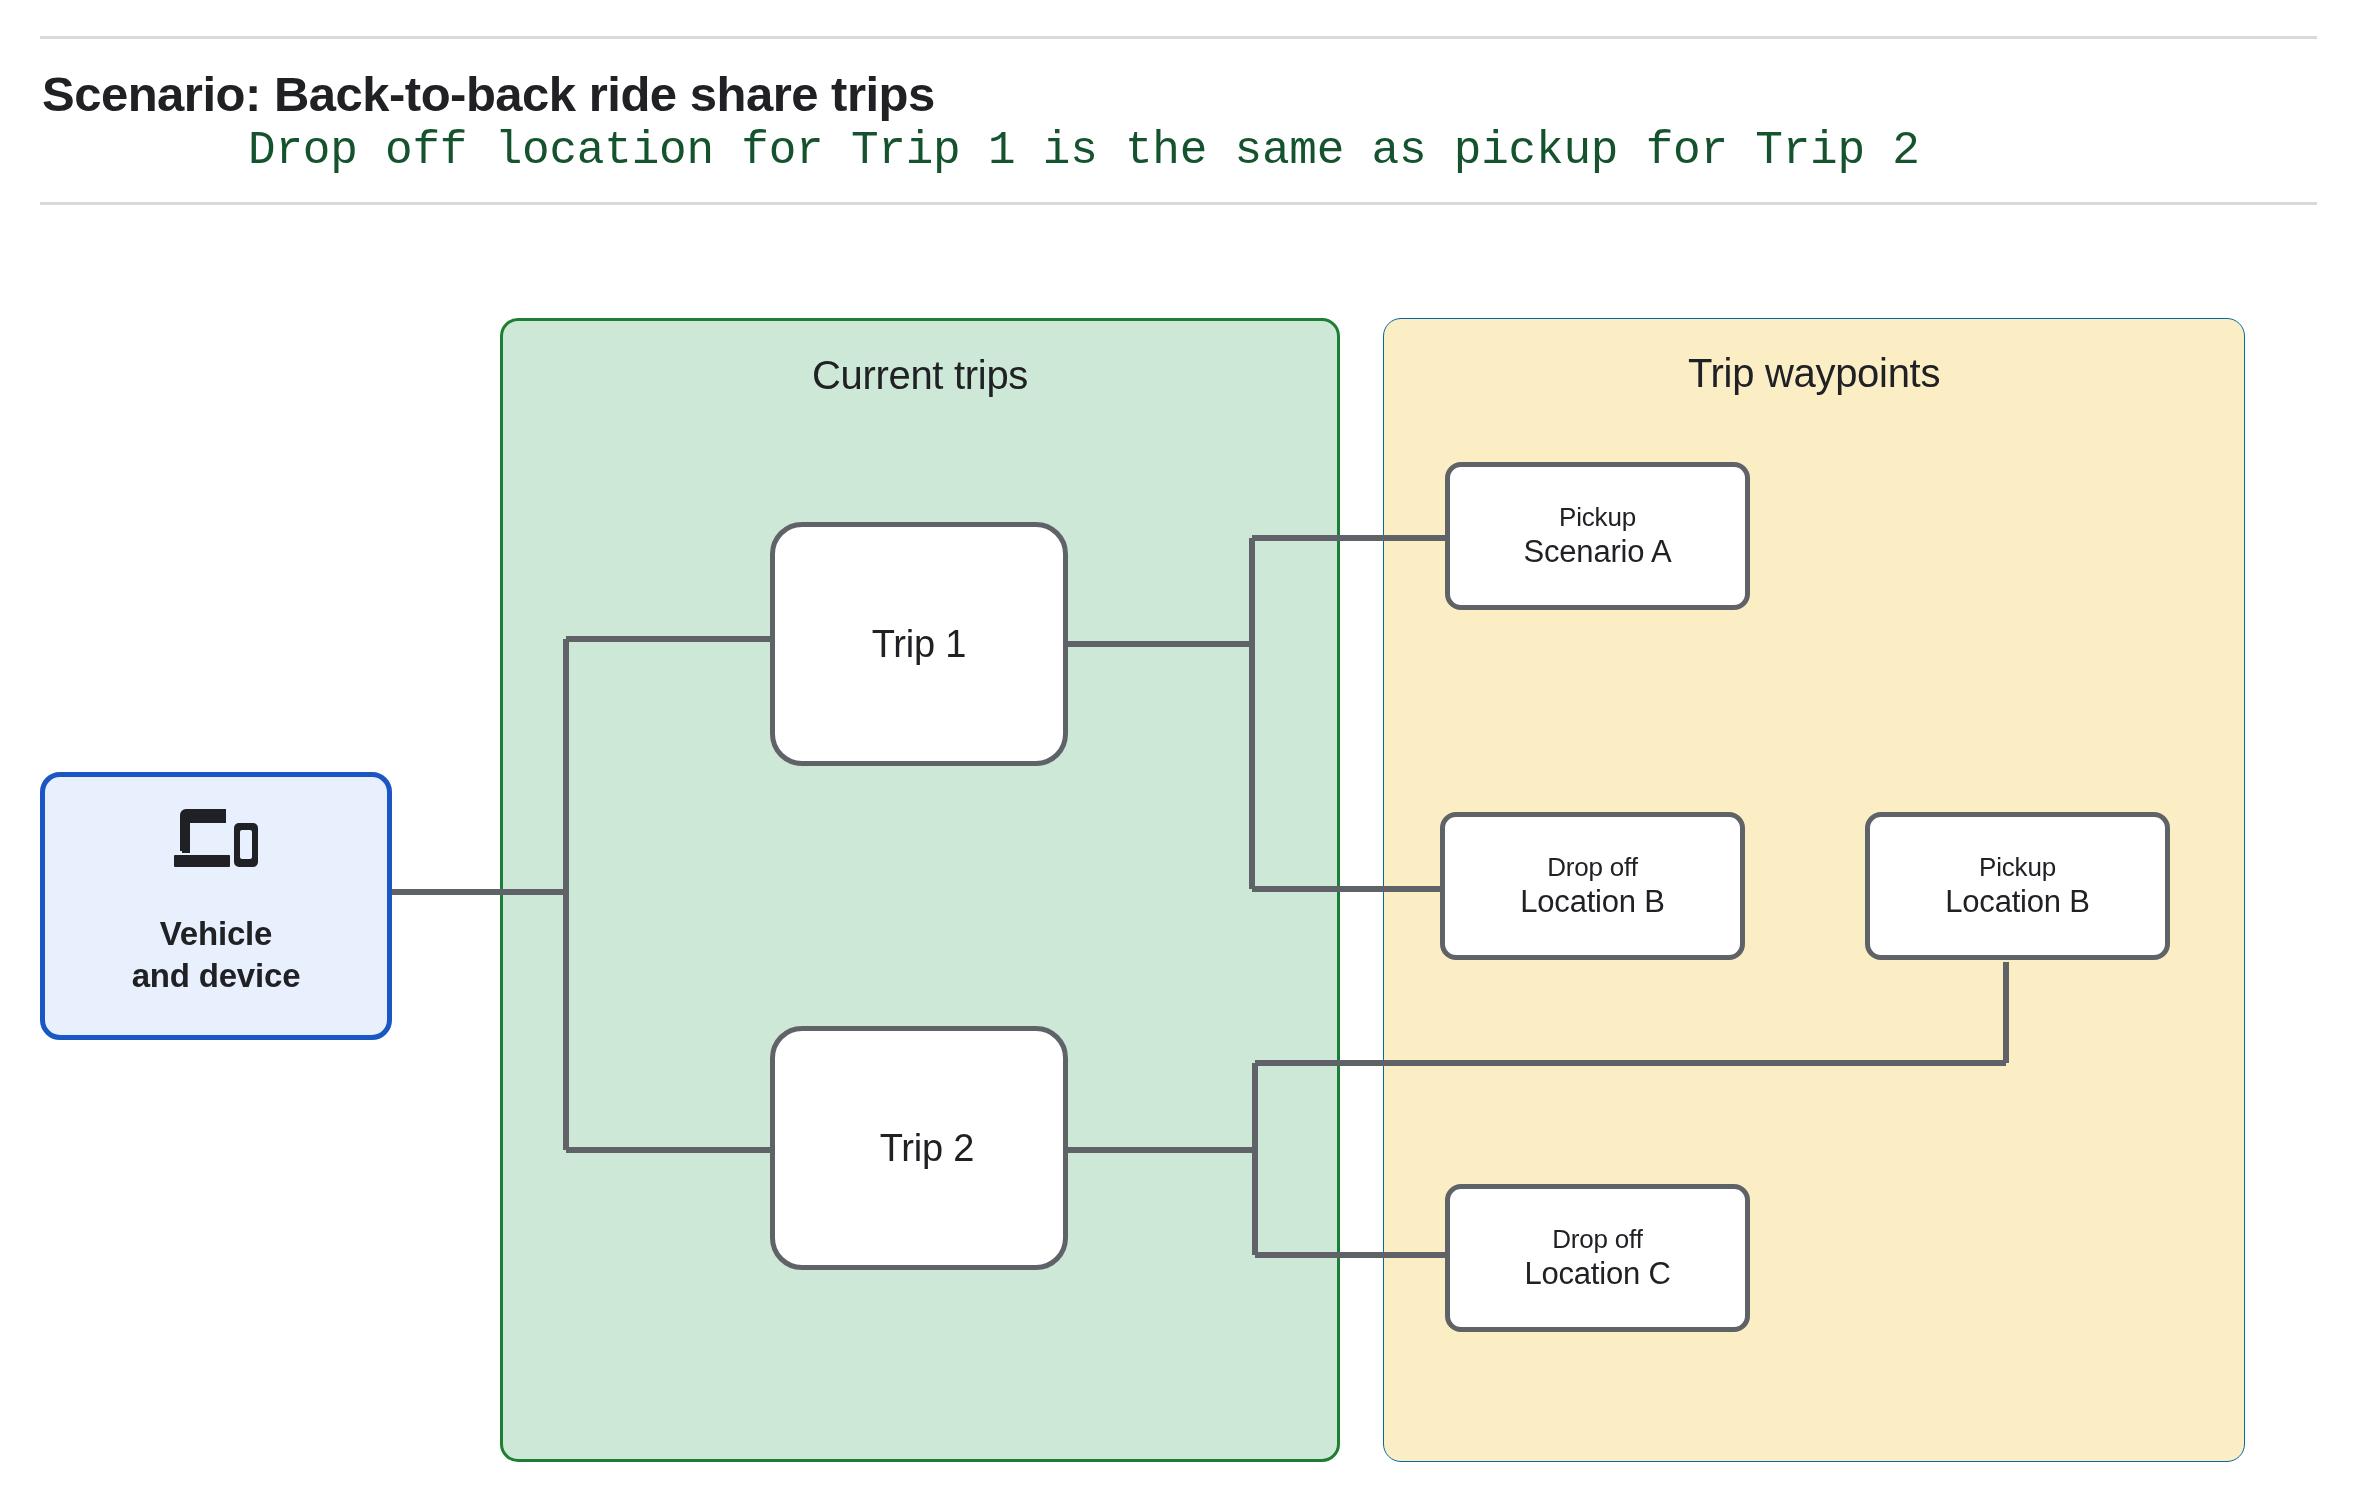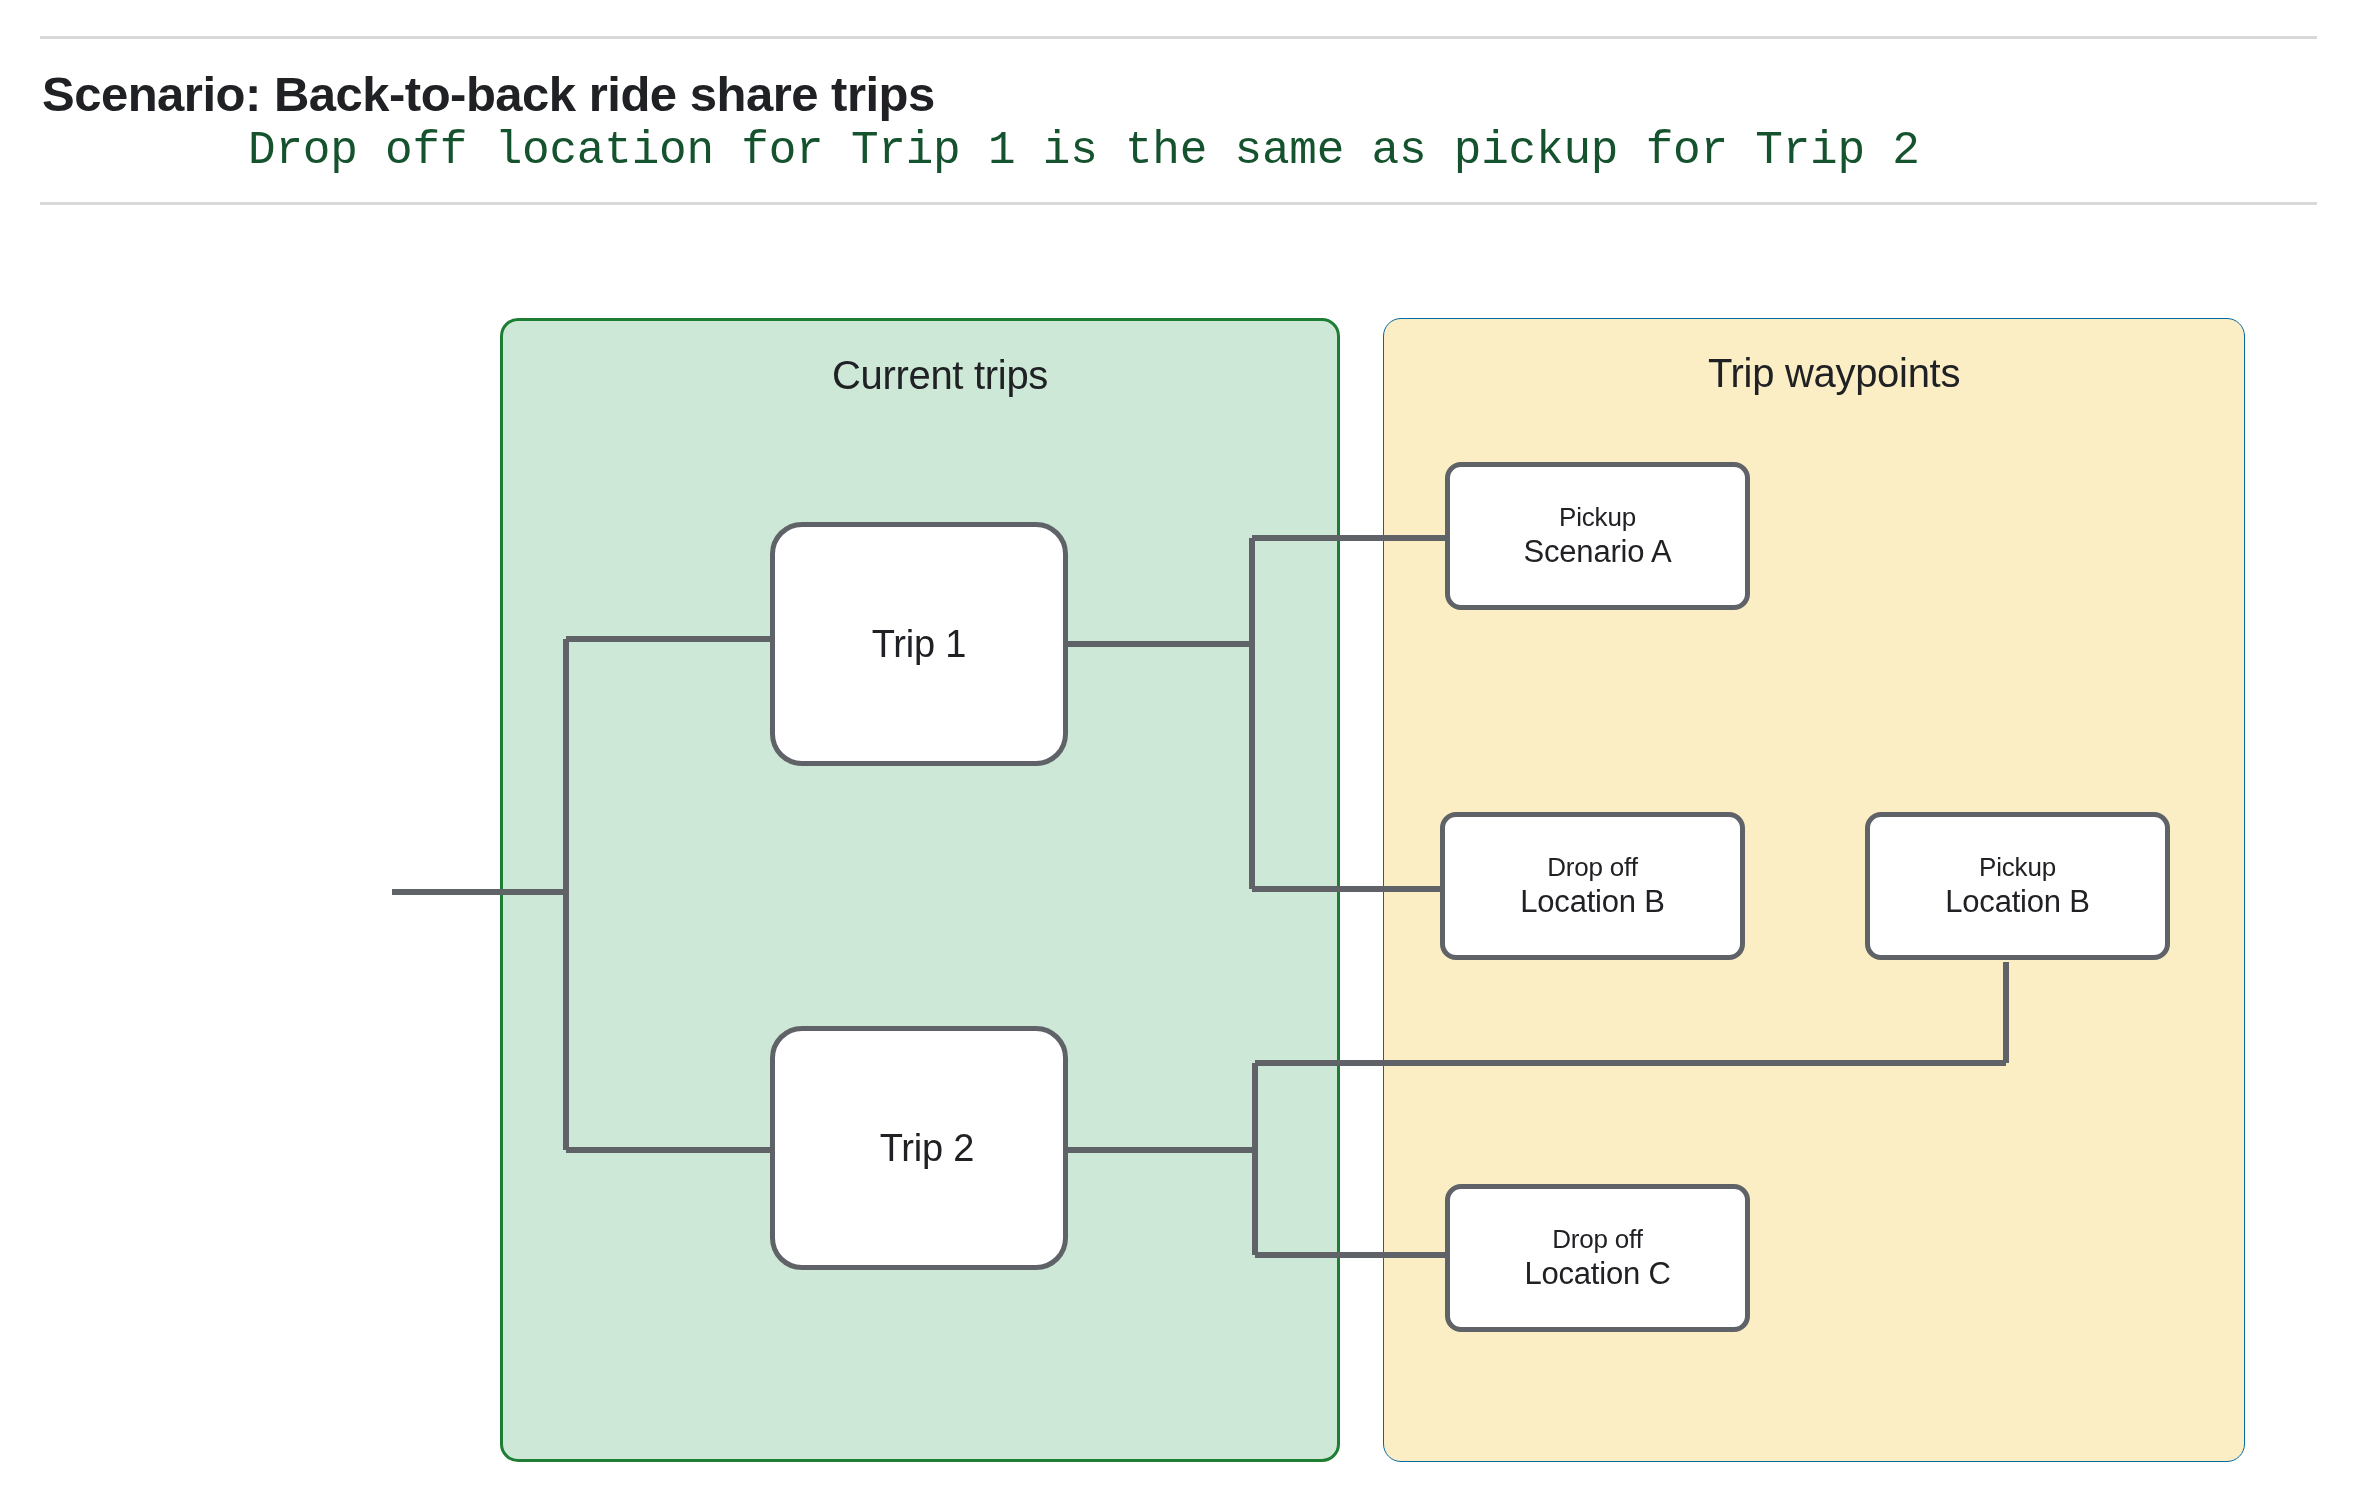--- a/index.html
+++ b/index.html
@@ -63,21 +63,20 @@
   .group-title {
     position: absolute;
     top: 32px;
     left: 0;
     width: 100%;
     text-align: center;
     font-size: 40px;
     font-weight: normal;
     letter-spacing: -0.3px;
     color: #202124;
-    padding-left: 20px;
   }
   .group-trips {
     left: 500px;
     top: 318px;
     width: 840px;
     height: 1144px;
     background: #cee8d7;
     border: 3px solid #1e7e34;
   }
   .group-waypoints {
@@ -221,20 +220,35 @@
       <path d="M 1068 1150 L 1255 1150"></path>
       <path d="M 1255 1063 L 1255 1255"></path>
 
       <path d="M 1255 1063 L 2006 1063"></path>
       <path d="M 2006 1063 L 2006 962"></path>
 
       <path d="M 1255 1255 L 1445 1255"></path>
     </g>
   </svg>
 
+  <div class="vehicle-box">
+    <svg class="vehicle-icon" viewBox="0 0 84 62" xmlns="http://www.w3.org/2000/svg">
+
+      <path d="M8 6 h44 v8 H16 v30 H8 Z" fill="#202124"></path>
+      <path d="M6 6 a6 6 0 0 1 6 -6 h40 v8 H14 v34 H6 Z" fill="#202124"></path>
+      <rect x="0" y="46" width="56" height="12" rx="1" fill="#202124"></rect>
+
+      <rect x="60" y="14" width="24" height="44" rx="5" fill="#202124"></rect>
+      <rect x="66" y="21" width="12" height="29" rx="2" fill="#e8f0fe"></rect>
+    </svg>
+    <div class="vehicle-label">
+      <span>Vehicle</span><br>
+      <span>and device</span>
+    </div>
+  </div>
 
   <div class="node trip-box trip-1">
     <div class="node-title">Trip 1</div>
   </div>
   <div class="node trip-box trip-2">
     <div class="node-title">Trip 2</div>
   </div>
 
   <div class="node waypoint wp-pickup-a">
     <div class="wp-kind">Pickup</div>

